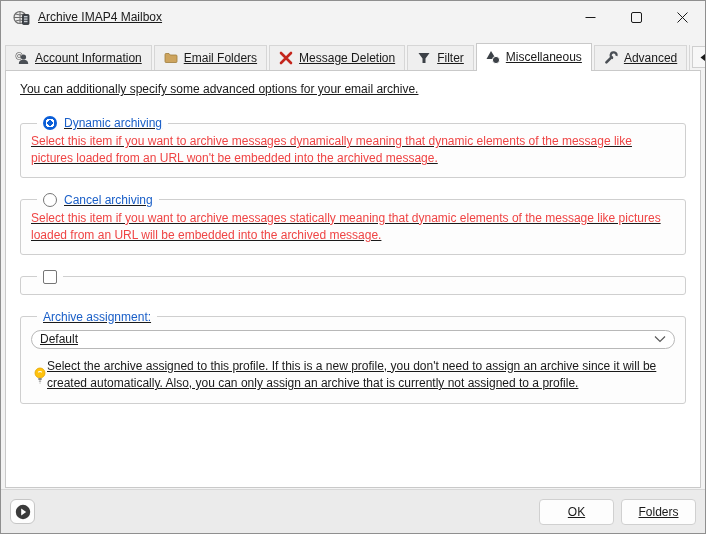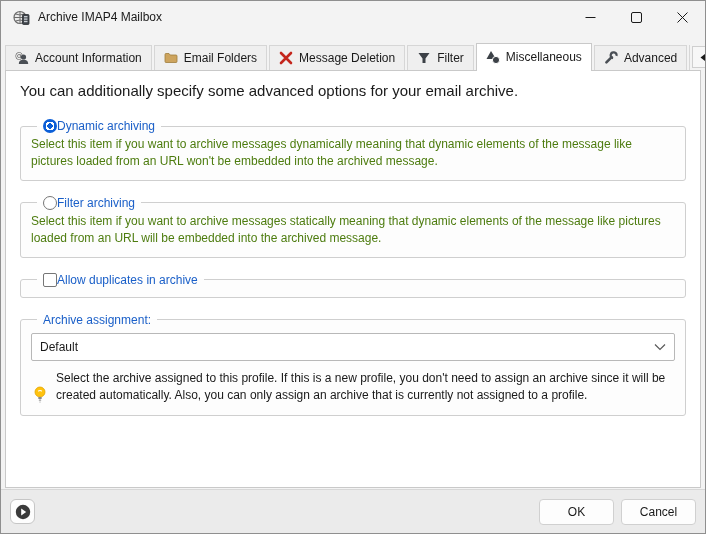--- a/index.html
+++ b/index.html
@@ -9,20 +9,21 @@
     font-size: 12px;
     color: #1a1a1a;
     background: #fff;
   }
   .window {
     width: 706px; height: 534px;
     background: #f3f3f3;
     border: 1px solid #8f8f8f;
     display: flex; flex-direction: column;
     overflow: hidden;
+    text-decoration: underline;
   }
   
   .titlebar {
     height: 32px; flex: 0 0 32px;
     display: flex; align-items: center;
     padding-left: 12px;
   }
   .title-icon { width: 17px; height: 17px; margin-right: 8px; flex: 0 0 auto; }
   .title-text { font-size: 12px; color: #1a1a1a; white-space: nowrap; }
   .caption-buttons { margin-left: auto; display: flex; height: 32px; }
@@ -77,61 +78,61 @@
   
   .tabpanel {
     flex: 1 1 auto;
     margin: 0 4px;
     background: #ffffff;
     border: 1px solid #c9c9c9;
     position: relative; z-index: 2;
     padding: 9px 12px 0 12px;
     overflow: hidden;
   }
-  .intro { font-size: 15px; margin: 2px 0 0 2px; }
+  .intro { font-size: 12px; margin: 2px 0 0 2px; }
   fieldset {
     border: 1px solid #cfcfcf;
     border-radius: 3px;
     background: #fdfdfd;
     margin: 15px 2px 0 2px;
     padding: 1px 10px 9px 10px;
   }
   fieldset.first { margin-top: 20px; }
   legend {
     margin-left: 6px; padding: 0 6px;
-    display: flex; align-items: center; 
+    display: flex; align-items: center; gap: 7px;
   }
   .group-label { color: #1a5fc8; font-size: 12px; cursor: default; }
-  .group-desc { font-size: 12px; line-height: 1.45; color: #4d7c0f; max-width: 652px; margin-top: 2px; }
+  .group-desc { font-size: 12px; line-height: 1.45; color: #ef4444; max-width: 652px; margin-top: 2px; }
   
   .radio {
     width: 14px; height: 14px; border-radius: 50%;
     border: 1px solid #767676; background: #ffffff;
     display: inline-block; flex: 0 0 auto; cursor: default;
   }
   .radio.checked {
     border: none;
     background: radial-gradient(circle, #0b5ed7 0 27%, #ffffff 27% 45%, #0b5ed7 45% 100%);
   }
   .checkbox {
     width: 14px; height: 14px; border-radius: 2px;
     border: 1px solid #767676; background: #ffffff;
     display: inline-block; flex: 0 0 auto; cursor: default;
   }
   
   .combobox {
     margin: 5px 0 9px 0;
-    height: 28px; width: 100%;
+    height: 19px; width: 100%;
     background: #ffffff;
-    border: 1px solid #b8b8b8; border-radius: 2px;
+    border: 1px solid #b8b8b8; border-radius: 11px;
     display: flex; align-items: center;
     padding: 0 8px; cursor: default;
   }
   .combobox .combo-value { flex: 1 1 auto; font-size: 12px; }
-  .tip-row { display: flex; gap: 9px; align-items: flex-end; margin: 2px 0 2px 2px; }
+  .tip-row { display: flex; align-items: center; margin: 2px 0 2px 2px; }
   .tip-row svg { flex: 0 0 auto; margin-top: 3px; }
   .tip-text { font-size: 12px; line-height: 1.45; max-width: 620px; }
   
   .footer {
     flex: 0 0 44px; height: 44px;
     background: #ebebeb;
     border-top: 1px solid #d7d7d7;
     margin-top: 1px;
     display: flex; align-items: center;
     padding: 0 9px;
@@ -257,29 +258,28 @@
       <legend>
         <span class="radio checked"></span>
         <span class="group-label">Dynamic archiving</span>
       </legend>
       <div class="group-desc">Select this item if you want to archive messages dynamically meaning that dynamic elements of the message like pictures loaded from an URL won't be embedded into the archived message.</div>
     </fieldset>
 
     <fieldset>
       <legend>
         <span class="radio"></span>
-        <span class="group-label">Filter archiving</span>
+        <span class="group-label">Cancel archiving</span>
       </legend>
       <div class="group-desc">Select this item if you want to archive messages statically meaning that dynamic elements of the message like pictures loaded from an URL will be embedded into the archived message.</div>
     </fieldset>
 
     <fieldset>
       <legend>
         <span class="checkbox"></span>
-        <span class="group-label">Allow duplicates in archive</span>
       </legend>
     </fieldset>
 
     <fieldset>
       <legend>
         <span class="group-label">Archive assignment:</span>
       </legend>
       <div class="combobox">
         <span class="combo-value">Default</span>
         <svg width="12" height="8" viewBox="0 0 12 8">
@@ -301,17 +301,17 @@
 
   <div class="footer">
     <button class="play-btn" aria-label="Run">
       <svg width="16" height="16" viewBox="0 0 16 16">
         <circle cx="8" cy="8" r="7.2" fill="#3a3a3a"></circle>
         <path d="M6.2 4.6 L11.2 8 L6.2 11.4 Z" fill="#ffffff"></path>
       </svg>
     </button>
     <div class="footer-right">
       <button class="dlg-btn">OK</button>
-      <button class="dlg-btn">Cancel</button>
+      <button class="dlg-btn">Folders</button>
     </div>
   </div>
 
 </div>
 
 </body></html>

